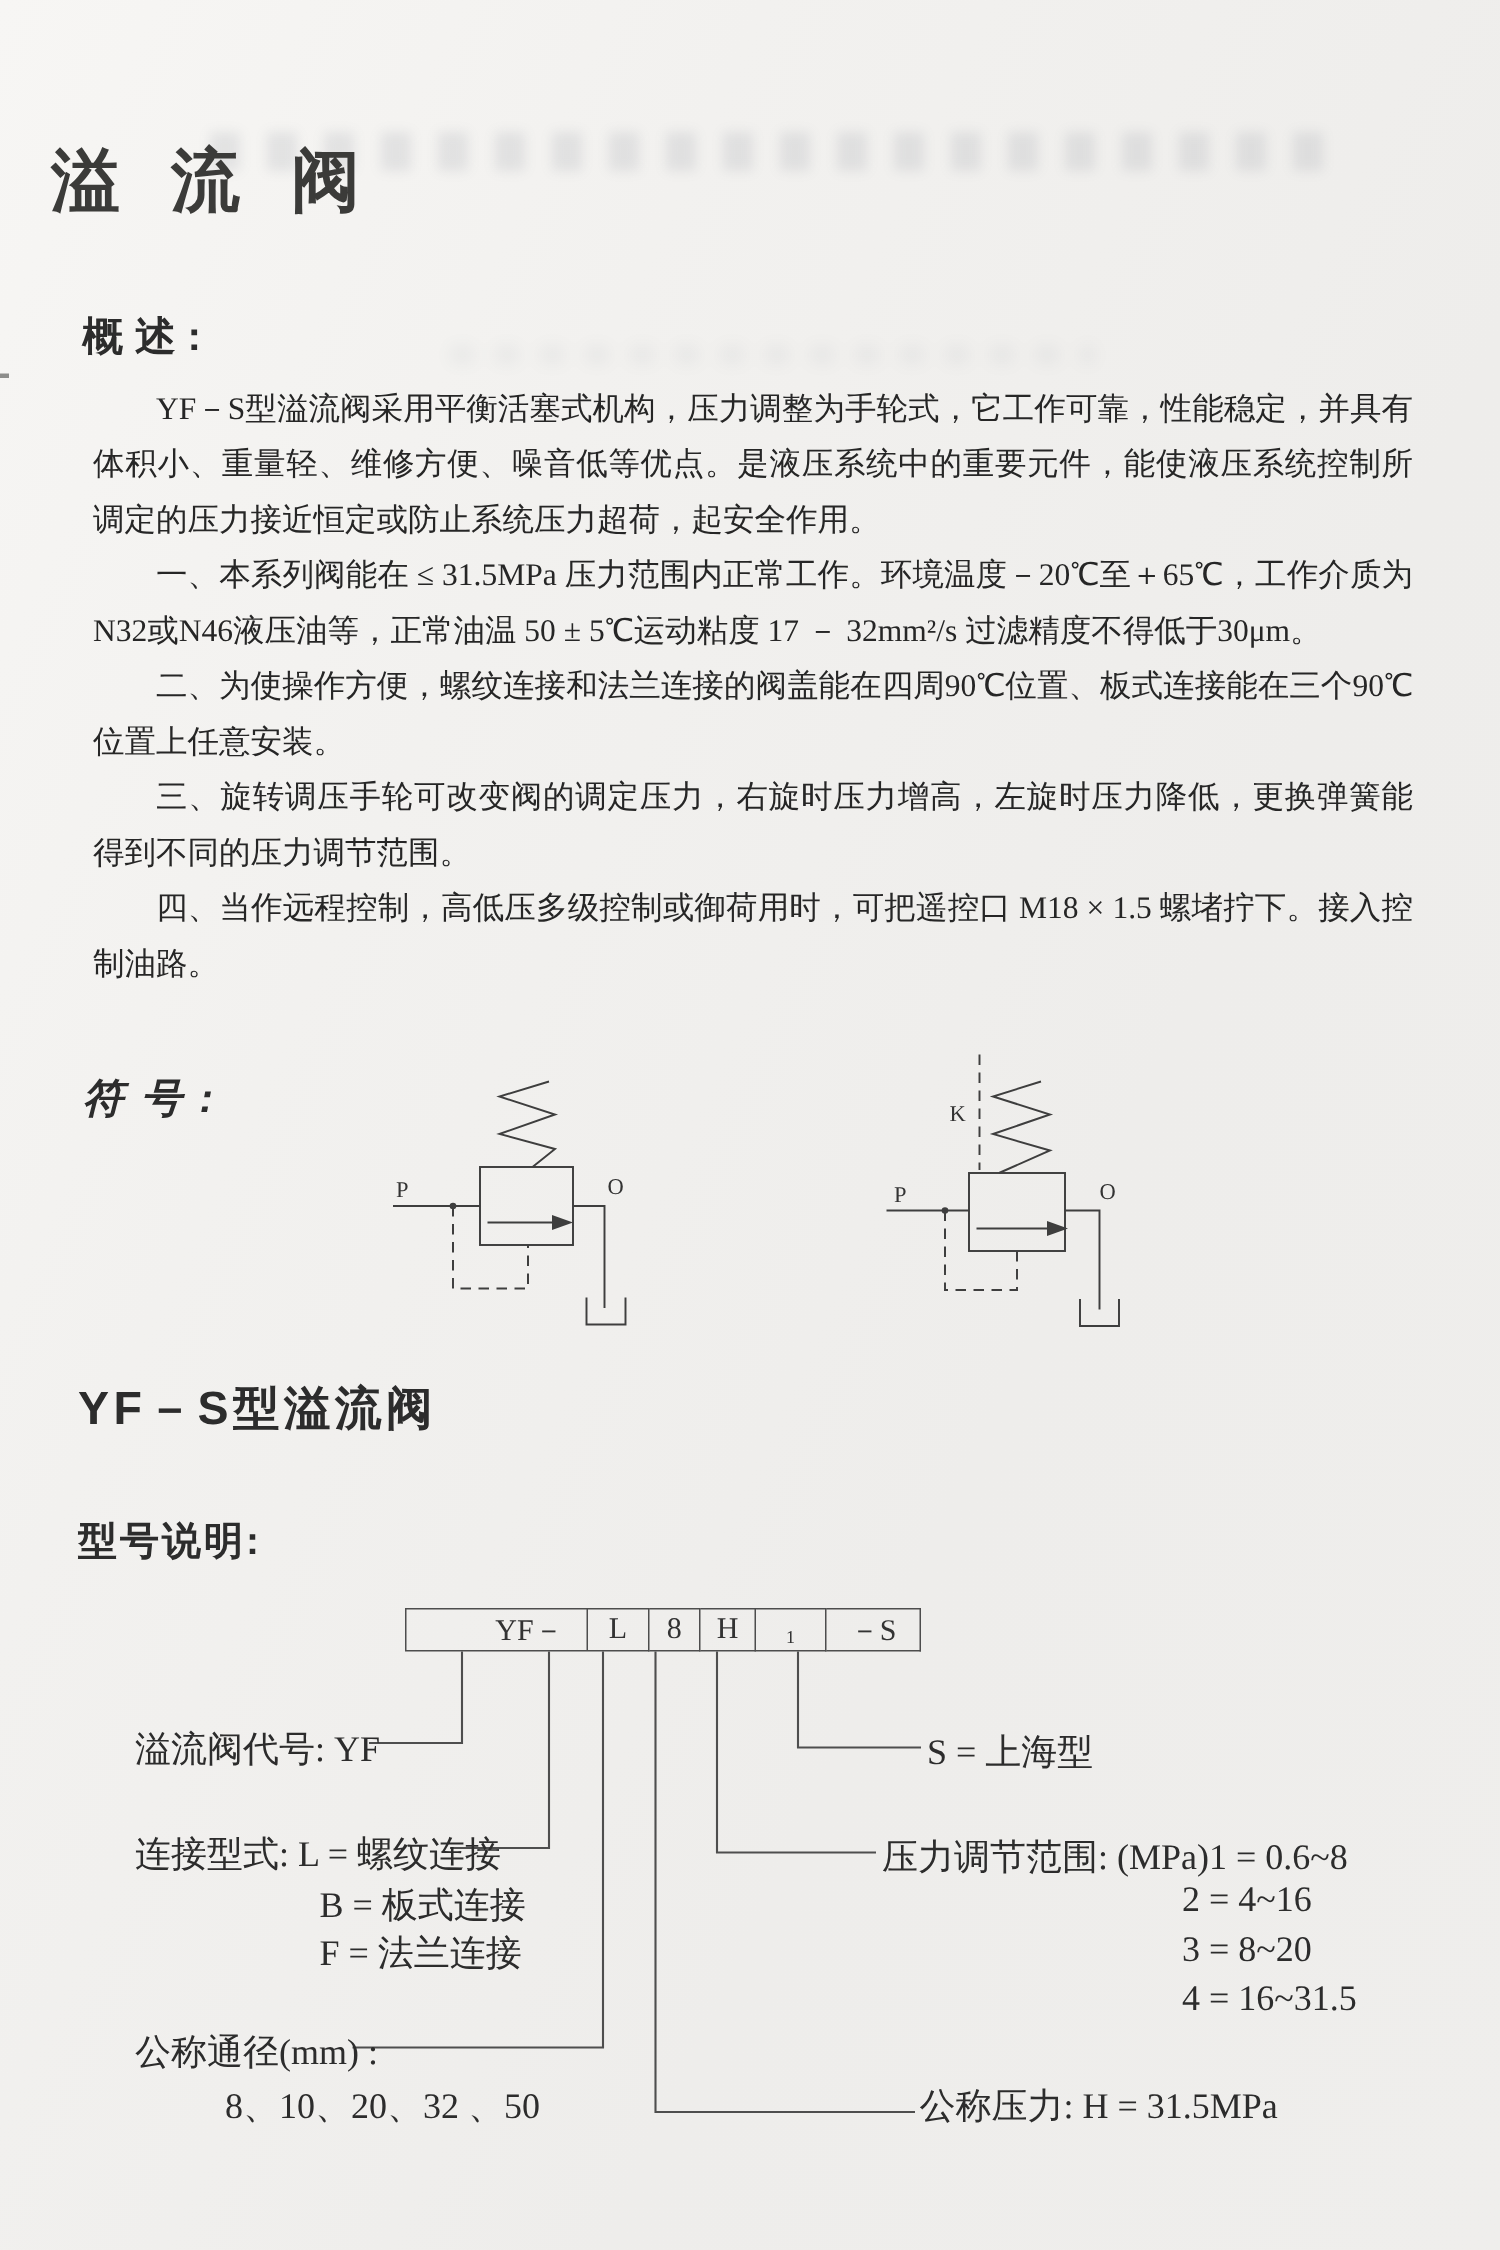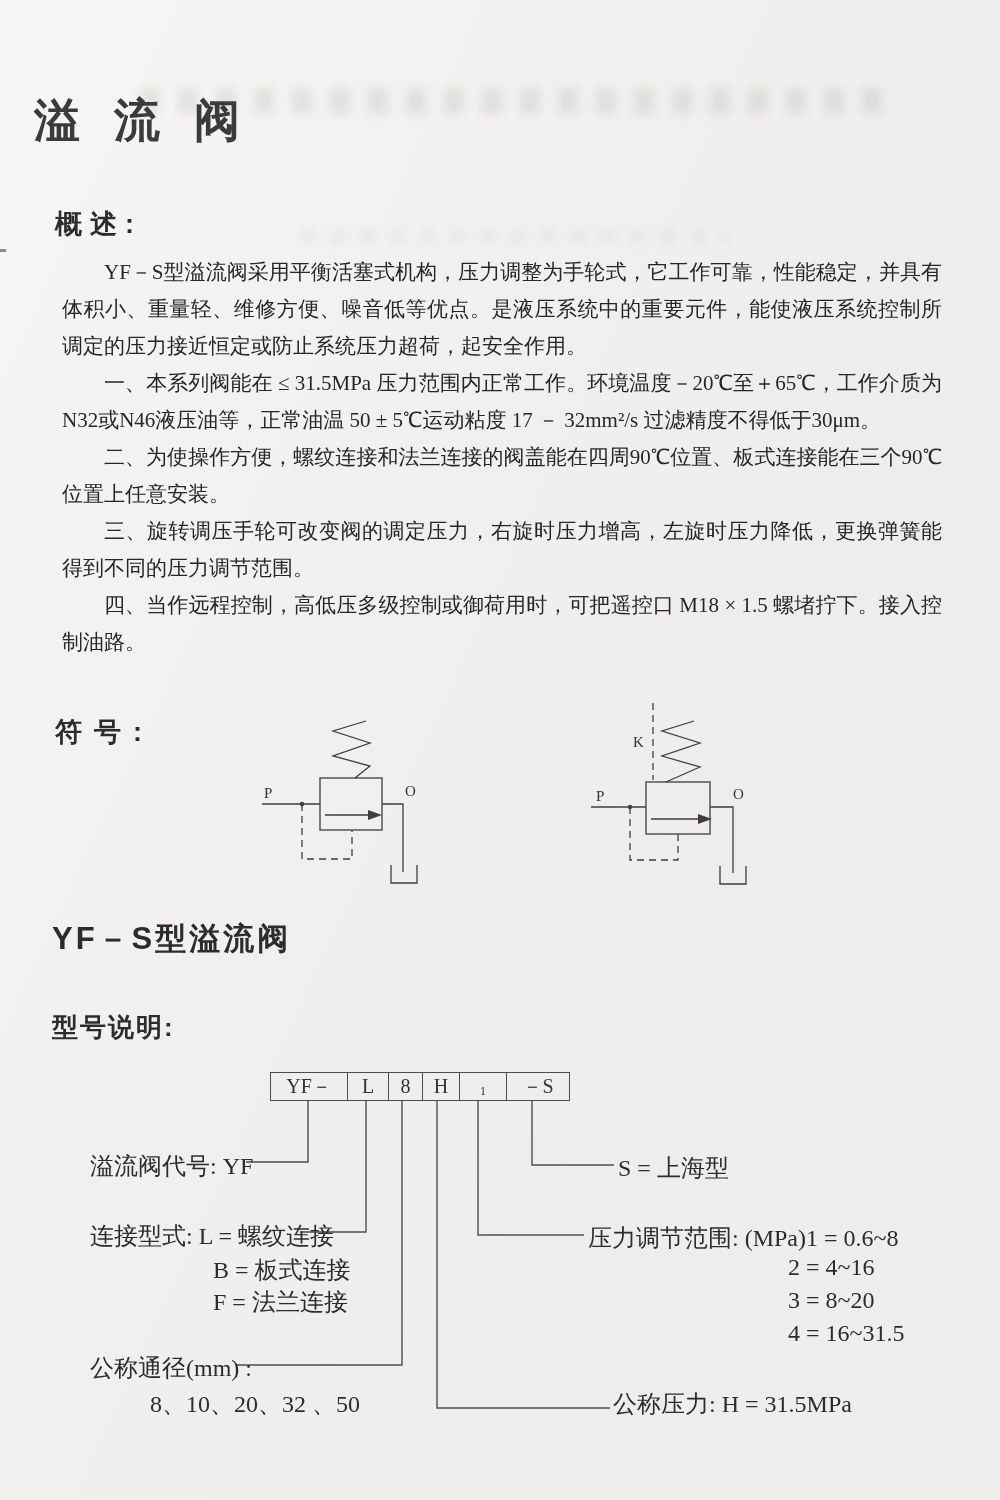--- a/index.html
+++ b/index.html
@@ -15,21 +15,21 @@
   .ghost-mid{left:300px;top:230px;width:430px;height:13px;opacity:.22;filter:blur(5px);
     background:repeating-linear-gradient(90deg,rgba(104,112,126,.30) 0 16px,rgba(104,112,126,0) 16px 30px);}
   .edge-mark{position:absolute;left:0;top:249px;width:6px;height:3px;background:#8d8d8b;}
 
   .title{
     position:absolute;top:90px;left:0;width:100%;text-align:left;
     font-weight:700;font-size:46px;letter-spacing:34px;text-indent:34px;color:#3b3b39;
   }
   .h-sans{position:absolute;font-family:"Liberation Sans",sans-serif;font-weight:700;color:#2c2c2c;white-space:nowrap;}
   .h-overview{left:55px;top:206px;font-size:27px;letter-spacing:8px;}
-  .h-symbol{left:55px;top:714px;font-size:27px;letter-spacing:12px;}
+  .h-symbol{left:55px;top:714px;font-size:27px;letter-spacing:12px;font-style:italic;}
   .h-series{left:52px;top:918px;font-size:31px;letter-spacing:3px;}
   .h-model{left:52px;top:1010px;font-size:26px;letter-spacing:2px;}
 
   .body-text{position:absolute;left:62px;top:254px;width:880px;font-size:21px;line-height:37px;text-align:justify;}
   .body-text p{margin:0;text-indent:42px;}
 
   .symbol-svg{position:absolute;}
   .symbol-svg text{font-family:"Liberation Serif",serif;font-size:15px;fill:#333;}
   .symbol-svg path,.symbol-svg line,.symbol-svg rect,.symbol-svg polyline{stroke:#3e3e3e;stroke-width:1.3;fill:none;}
   .symbol-svg .dash{stroke-dasharray:7,5;}
@@ -99,21 +99,21 @@
     <text x="145" y="104">O</text>
     <path d="M122,112 H145 V178"></path>
     <path d="M132,171 V189 H158 V171"></path>
     <path class="dash" d="M42,112 V165 H90 V139"></path>
   </svg>
 
   <div class="h-sans h-series">YF－S型溢流阀</div>
   <div class="h-sans h-model">型号说明:</div>
 
   <div class="code-row">
-    <div class="code-cell first" style="width:76px;">YF－</div>
+    <div class="code-cell first" style="width:76px;padding-left:44px;">YF－</div>
     <div class="code-cell" style="width:40px;">L</div>
     <div class="code-cell" style="width:33px;">8</div>
     <div class="code-cell" style="width:36px;">H</div>
     <div class="code-cell tiny" style="width:46px;">
         <span>1</span>
       </div>
     <div class="code-cell" style="width:62px;">－S</div>
   </div>
 
   <svg class="connector" width="1000" height="330" viewBox="0 0 1000 330">

